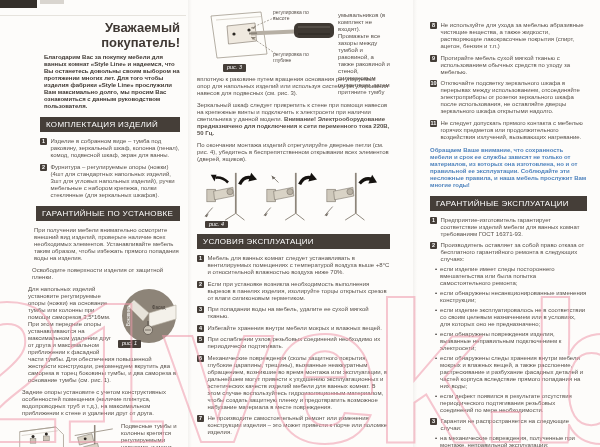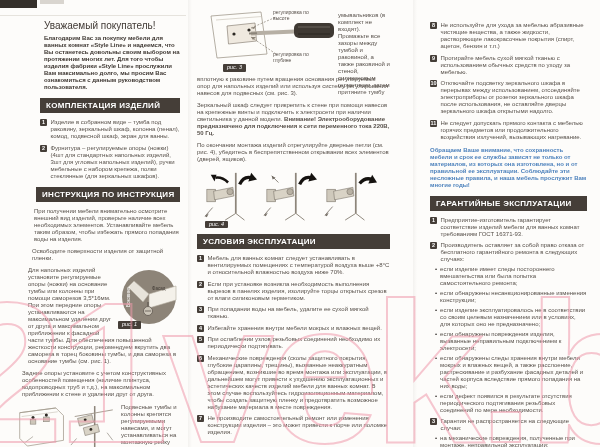--- a/index.html
+++ b/index.html
@@ -7,23 +7,23 @@
     width:600px; height:447px; position:relative; overflow:hidden;
     background:#fdfcfa; font-family:"Liberation Sans", sans-serif;
     color:#57504a; -webkit-font-smoothing:antialiased;
   }
   .col { position:absolute; }
   #col1 { left:14px; top:20px; width:166px; }
   #col2 { left:197px; top:8px; width:193px; }
   #col3 { left:430px; top:22px; width:157px; }
 
   p, .p { font-size:6px; line-height:7px; margin:0 0 5px 0; }
-  .title { font-size:10px; font-weight:normal; color:#3f3833; margin:0 0 4px 0; }
+  .title { font-size:13px; font-weight:bold; color:#3f3833; margin:0 0 4px 0;text-align:right; }
   .band {
-    background:#453e38; color:#fff; font-weight:bold; font-size:8px;
+    background:#453e38; color:#fff; font-weight:normal; font-size:8px;
     letter-spacing:.3px; padding:3px 4px 3px 6px; margin:7px 0 6px 0;
   }
   .num-item { display:flex; gap:3.5px; margin:0 0 4.5px 0; }
   .badge {
     flex:none; width:7px; height:7px; background:#453e38; color:#fff;
     font-size:5.5px; line-height:7px; text-align:center; font-weight:bold;
     border-radius:1px;
   }
   .itext { font-size:6px; line-height:7px; }
   .bold { font-weight:bold; color:#3f3833; }
@@ -92,21 +92,21 @@
 
   <div class="num-item d26">
     <span class="badge">1</span>
     <span class="itext">Изделие в собранном виде – тумба под раковину, зеркальный шкаф, колонна (пенал), комод, подвесной шкаф, экран для ванны.</span>
   </div>
   <div class="num-item d26">
     <span class="badge">2</span>
     <span class="itext">Фурнитура – регулируемые опоры (ножки) (4шт для стандартных напольных изделий, 3шт для угловых напольных изделий), ручки мебельные с набором крепежа, полки стеклянные (для зеркальных шкафов).</span>
   </div>
 
-  <div class="band d22">ИНСТРУКЦИЯ ПО ИНСТРУКЦИЯ</div>
+  <div class="band d22">ГАРАНТИЙНЫЕ ПО УСТАНОВКЕ</div>
 
   <p class="d20">При получении мебели внимательно осмотрите внешний вид изделий, проверьте наличие всех необходимых элементов. Устанавливайте мебель таким образом, чтобы избежать прямого попадания воды на изделия.</p>
   <p class="d18">Освободите поверхности изделия от защитной пленки.</p>
 
   <div class="p d14">
     <span class="fig1wrap">
       <svg width="64" height="62" viewBox="0 0 64 62">
         <circle cx="33" cy="28" r="27" fill="#8d8478"></circle>
         <polygon points="33,25 60,17 60,31 33,39" fill="#f4f1ea" stroke="#b3aca0" stroke-width="0.6"></polygon>
         <polygon points="33,25 18,12 12,18 27,33" fill="#e7e3da" stroke="#b3aca0" stroke-width="0.6"></polygon>

